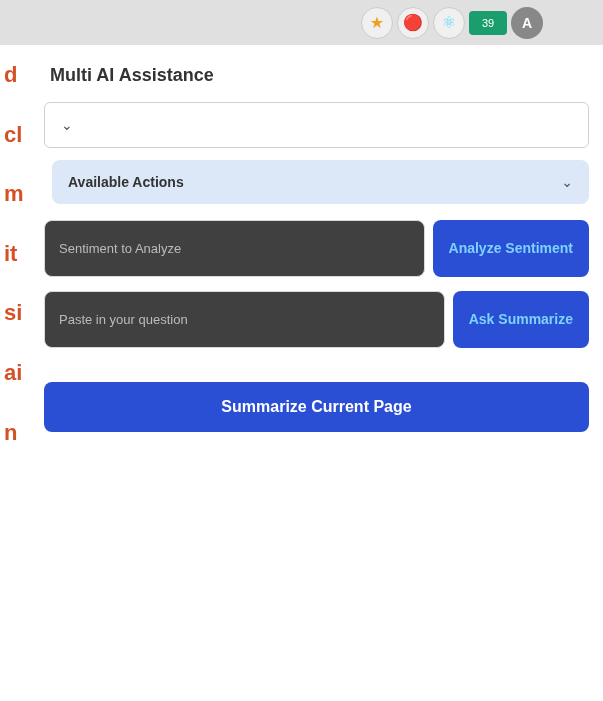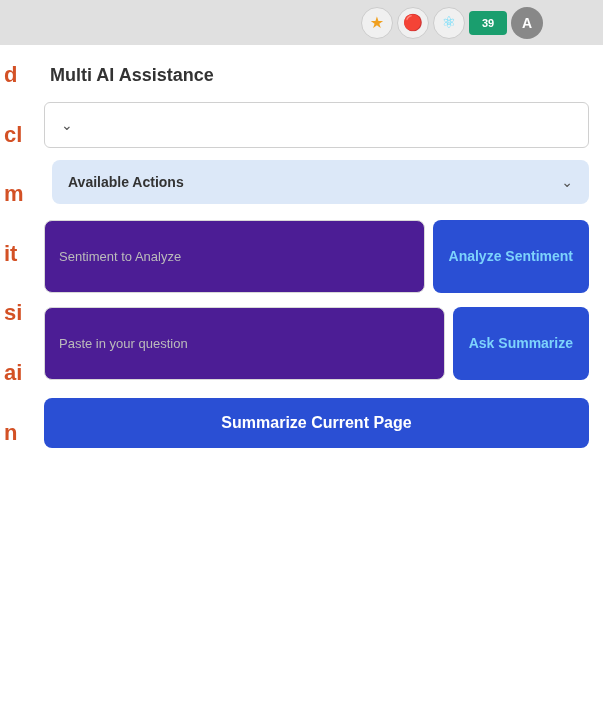--- a/index.html
+++ b/index.html
@@ -56,21 +56,21 @@
     .icon-react {
       background: #f0f0f0;
       border: 1px solid #ccc;
       color: #61dafb;
     }
 
     .icon-badge {
       background: #1a9e6e;
       color: white;
       font-size: 11px;
-      font-weight: bold;
+      font-weight: normal;
       border-radius: 4px;
       width: 38px;
       height: 24px;
     }
 
     .icon-avatar {
       background: #888;
       color: white;
       font-weight: bold;
       font-size: 14px;
@@ -170,24 +170,24 @@
       margin: 0 14px 14px 14px;
       display: flex;
       gap: 8px;
       align-items: stretch;
     }
 
     .text-input {
       flex: 1;
       border: 1.5px solid #d8d8d8;
       border-radius: 8px;
-      padding: 28px 14px;
+      padding: 20px 14px;
       font-size: 13px;
       color: #aaa;
-      background: #4c1d95;
+      background: #404040;
       outline: none;
       resize: none;
     }
 
     .text-input::placeholder {
       color: #bbb;
     }
 
     .action-button {
       background: #2a4fd4;
@@ -198,21 +198,21 @@
       font-size: 14px;
       font-weight: 700;
       cursor: pointer;
       min-width: 100px;
       line-height: 1.3;
       text-align: center;
     }
 
     
     .summarize-button {
-      margin: 4px 14px 14px 14px;
+      margin: 20px 14px 14px 14px;
       background: #2a4fd4;
       color: white;
       border: none;
       border-radius: 8px;
       padding: 16px;
       font-size: 16px;
       font-weight: 700;
       cursor: pointer;
       width: calc(100% - 28px);
       text-align: center;

